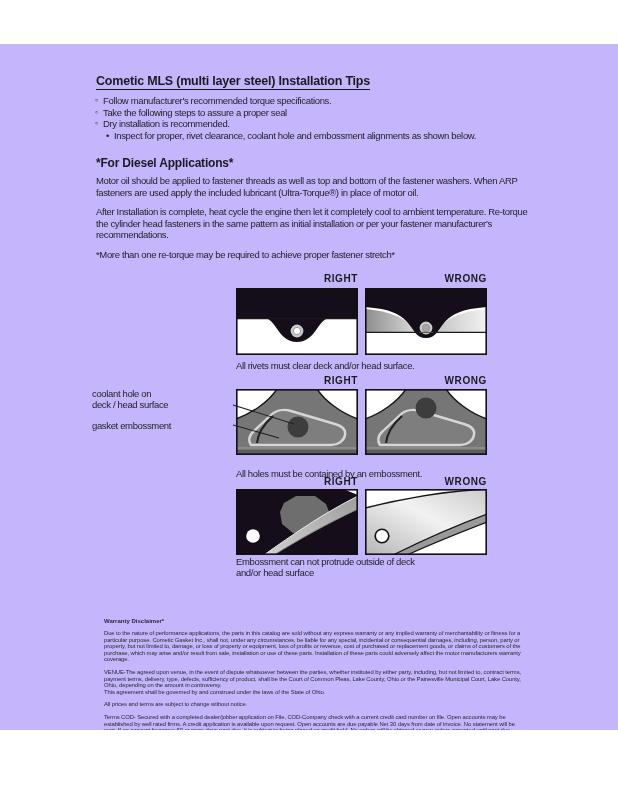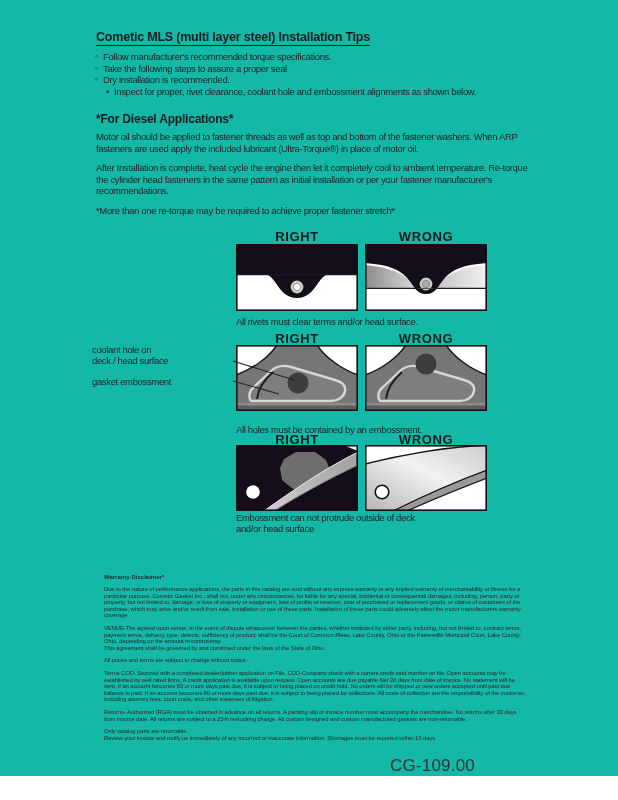--- a/index.html
+++ b/index.html
@@ -1,36 +1,36 @@
 <!DOCTYPE html>
 <html><head>
 <meta charset="utf-8">
 <style>
   html,body{margin:0;padding:0;background:#ffffff;}
   .page{
-    position:relative;width:618px;height:776px;background:#14b8a6;overflow:hidden;
-    font-family:"Liberation Sans", sans-serif;color:#222226;
+    position:relative;width:618px;height:686px;background:#c4b5fd;overflow:hidden;
+    font-family:"Liberation Sans", sans-serif;color:#222226;margin-top:44px;
   }
   
   .content{position:absolute;left:96px;top:27px;width:436px;}
   .title{
     display:inline-block;font-size:12.5px;font-weight:700;letter-spacing:-0.2px;
     color:#1b1b1f;border-bottom:1.6px solid #1b1b1f;padding-bottom:1px;margin-bottom:5px;
   }
   .body-text{font-size:9.5px;letter-spacing:-0.35px;line-height:11.5px;color:#232327;}
   .bullet{position:relative;padding-left:7px;}
   .bullet::before{content:"\25E6";position:absolute;left:-1px;top:0;font-size:9px;color:#232327;}
   .subbullet{position:relative;margin-left:10px;padding-left:8px;}
   .subbullet::before{content:"\2022";position:absolute;left:0;top:0;font-size:9.5px;color:#232327;}
   .diesel-heading{font-size:12px;font-weight:700;letter-spacing:-0.2px;color:#1b1b1f;margin-top:15px;margin-bottom:5px;}
   .para{margin-top:0;margin-bottom:8px;}
   
   .diagrams{position:absolute;left:0;top:228px;width:618px;height:322px;}
   .dg-label{
-    position:absolute;width:122px;text-align:center;font-size:13px;font-weight:700;
+    position:absolute;width:122px;text-align:right;font-size:10px;font-weight:700;
     letter-spacing:0.6px;color:#1b1b1f;
   }
   .dg-box{position:absolute;width:122px;}
   .dg-box svg{display:block;}
   .dg-caption{position:absolute;left:236px;font-size:9.5px;letter-spacing:-0.35px;line-height:11px;color:#232327;white-space:pre-line;}
   .annot{position:absolute;left:92px;width:140px;text-align:left;font-size:9.5px;letter-spacing:-0.35px;line-height:11px;color:#232327;white-space:pre-line;}
   .leader-svg{position:absolute;left:0;top:0;width:618px;height:322px;pointer-events:none;}
   
   .disclaimer{position:absolute;left:104px;top:574px;width:424px;color:#2a2a2e;}
   .disclaimer .dheading{font-size:6px;font-weight:700;margin-bottom:6px;}
@@ -89,21 +89,21 @@
         <path d="M0 21 C24 23 38 29 46 38 L51 44 H0 Z" fill="url(#gL)"></path>
         <path d="M122 21 C98 23 84 29 76 38 L71 44 H122 Z" fill="url(#gR)"></path>
         <path d="M0 0 H122 V19 C96 21 87 26 79 35 C72 43 71 50 61 50 C51 50 50 43 43 35 C35 26 26 21 0 19 Z" fill="#150d1a"></path>
         <line x1="0" y1="44.4" x2="122" y2="44.4" stroke="#1a1a1a" stroke-width="1.2"></line>
         <circle cx="61" cy="40" r="7.2" fill="#c9c9c9" stroke="#0f0f0f" stroke-width="1.6"></circle>
         <circle cx="61" cy="40" r="3.6" fill="#a8a8a8" stroke="#8a8a8a" stroke-width="0.8"></circle>
         <line x1="54" y1="44.4" x2="68" y2="44.4" stroke="#4a4a4a" stroke-width="1"></line>
         <rect x="0.8" y="0.8" width="120.4" height="65.4" fill="none" stroke="#111111" stroke-width="1.6"></rect>
       </svg>
     </div>
-    <div class="dg-caption" style="top:88px;">All rivets must clear terms and/or head surface.</div>
+    <div class="dg-caption" style="top:88px;">All rivets must clear deck and/or head surface.</div>
 
     <div class="dg-label" style="left:236px;top:103px;">RIGHT</div>
     <div class="dg-label" style="left:365px;top:103px;">WRONG</div>
 
     <div class="annot" style="top:116px;">coolant hole on
 deck / head surface</div>
     <div class="annot" style="top:148px;">gasket embossment</div>
 
     <div class="dg-box" style="left:236px;top:117px;">
       <svg width="122" height="66" viewBox="0 0 122 66">

